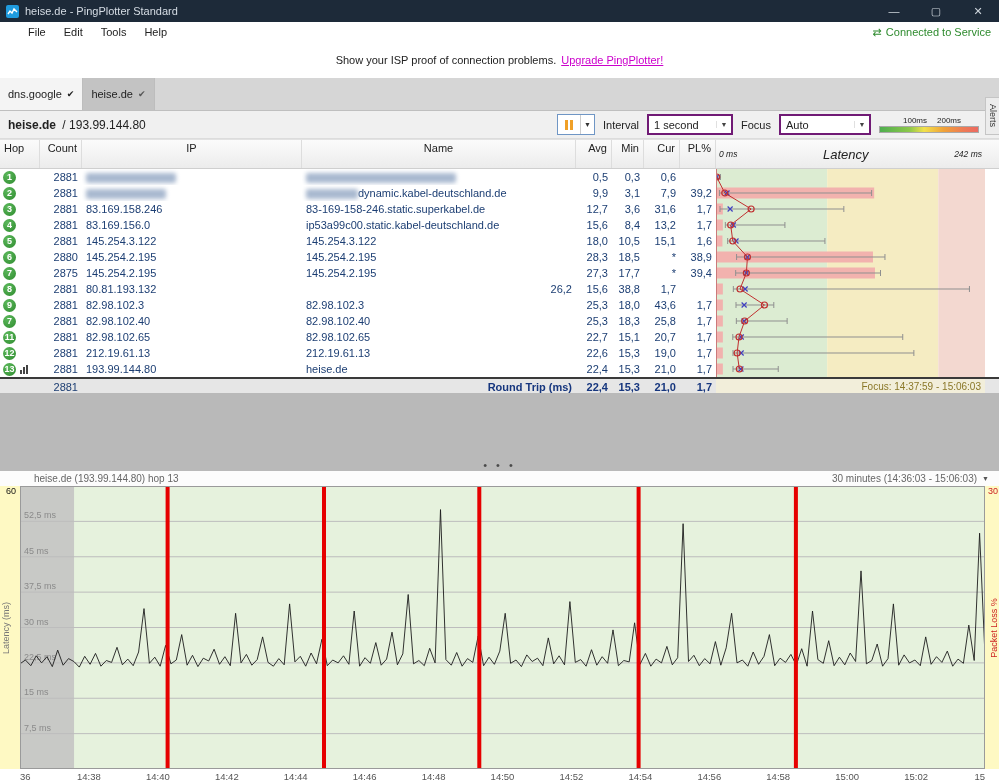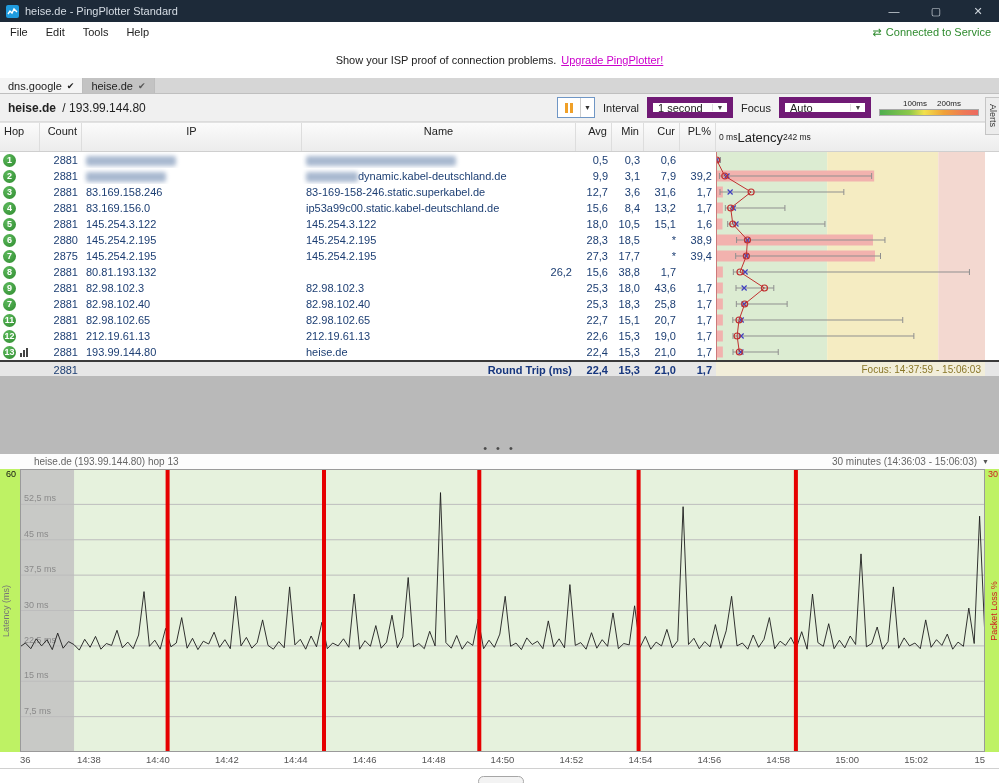--- a/index.html
+++ b/index.html
@@ -8,66 +8,66 @@
 
   
   .titlebar { height: 22px; background: #1d2a39; color: #d6dde5; display: flex; align-items: center; padding-left: 6px; }
   .title-icon { width: 13px; height: 13px; background: #1f9bdf; border-radius: 2px; margin-right: 6px; position: relative; flex: none; }
   .title-icon svg { position: absolute; inset: 0; }
   .title-text { font-size: 11px; }
   .win-controls { margin-left: auto; display: flex; height: 100%; }
   .win-btn { width: 42px; text-align: center; line-height: 22px; color: #cfd6dd; font-size: 11px; }
 
   
-  .menubar { height: 20px; display: flex; align-items: center; background: #fff; padding-left: 1px; }
+  .menubar { height: 20px; display: flex; align-items: center; background: #fff; padding-left: 19px; }
   .menu-item { padding: 0 9px; }
   .conn { margin-left: auto; color: #2e8b2e; padding-right: 8px; display: flex; gap: 4px; align-items: center; }
 
   
   .banner { height: 36px; display: flex; align-items: center; justify-content: center; gap: 5px; background: #fff; }
   .banner-link { color: #cc00cc; text-decoration: underline; }
 
   
-  .tabstrip { height: 16px; background: #d6d6d6; display: flex; align-items: stretch; border-bottom: 1px solid #bfbfbf; }
+  .tabstrip { height: 33px; background: #d6d6d6; display: flex; align-items: stretch; border-bottom: 1px solid #bfbfbf; }
   .tab { padding: 0 8px; display: flex; align-items: center; gap: 5px; background: #f4f4f4; border-right: 1px solid #bdbdbd; font-size: 11px; }
   .tab.active { background: #c3c3c3; }
   .tab .check { font-size: 9px; color: #222; }
   .tab.active .check { color: #555; }
 
   
   .targetbar { height: 28px; background: #f0f0f0; display: flex; align-items: center; padding: 0 20px 0 8px; border-bottom: 1px solid #dcdcdc; }
   .target-title { font-weight: bold; font-size: 12px; }
   .target-ip { font-size: 12px; margin-left: 3px; }
   .tb-right { margin-left: auto; display: flex; align-items: center; gap: 8px; }
   .pausebtn { display: flex; height: 21px; border: 1px solid #6f96c5; background: #fff; }
   .pause-ico { width: 22px; display: flex; align-items: center; justify-content: center; gap: 2px; }
   .pause-ico i { display: block; width: 3px; height: 10px; background: #f0a028; }
   .pause-arrow { width: 14px; border-left: 1px solid #ccc; display: flex; align-items: center; justify-content: center; font-size: 7px; color: #333; }
   .ctl-label { color: #222; }
-  .combo { height: 21px; border: 6px solid #701a75; background: #fff; display: flex; align-items: center; }
+  .combo { height: 21px; border: 2px solid #701a75; background: #fff; display: flex; align-items: center; }
   .combo .val { padding: 0 5px; flex: 1; }
   .combo .arr { width: 15px; text-align: center; font-size: 7px; color: #444; border-left: 1px solid #e0e0e0; }
   .combo.interval { width: 86px; } .combo.focus { width: 92px; }
   .legend { width: 100px; display: flex; flex-direction: column; justify-content: center; }
   .legend-labels { position: relative; height: 10px; font-size: 8px; color: #222; }
   .legend-labels .l1 { position: absolute; left: 24%; } .legend-labels .l2 { position: absolute; left: 58%; }
   .legend-bar { height: 7px; border: 1px solid #a8a8a8;
     background: linear-gradient(90deg,#4fae4f 0%,#8cc84a 30%,#f2e14c 45%,#f0a238 65%,#ee7b55 85%,#ec6a62 100%); }
 
   .alerts-tab { position: absolute; right: 0; top: 97px; width: 14px; height: 38px; background: #ececec;
     border: 1px solid #c5c5c5; border-right: none; writing-mode: vertical-rl; font-size: 9px; color: #333;
     display: flex; align-items: center; justify-content: center; z-index: 5; }
 
   
   .grid-cols { display: grid; grid-template-columns: 40px 42px 220px 274px 36px 32px 36px 36px 1fr; padding-right: 14px; }
   .thead { height: 30px; line-height: 17px; background: linear-gradient(#fbfbfb,#ececec);
     border-bottom: 1px solid #cfcfcf; border-top: 1px solid #e2e2e2; }
   .th { padding: 0 4px; border-right: 1px solid #dddddd; white-space: nowrap; overflow: hidden; }
   .t-right { text-align: right; } .t-center { text-align: center; }
-  .lat-head { display: flex; justify-content: flex-start; align-items: center; font-size: 8.5px; padding: 0 3px; border-right: none; }
+  .lat-head { display: flex; justify-content: space-between; align-items: center; font-size: 8.5px; padding: 0 3px; border-right: none; font-style: italic; }
   .lat-head .mid { font-size: 13px; }
 
   .rows { position: relative; }
   .row { height: 16px; line-height: 16px; color: #1c3e73; }
   .cell { padding: 0 4px; white-space: nowrap; overflow: hidden; }
   .hop-cell { display: flex; align-items: center; gap: 2px; padding-left: 3px; }
   .badge { width: 13px; height: 13px; border-radius: 50%; background: radial-gradient(circle at 35% 30%, #5cb85c, #2e8b2e);
     border: 1px solid #25702 5; color: #fff; font-size: 9px; font-weight: bold;
     display: flex; align-items: center; justify-content: center; flex: none; }
   .mini-chart { display: flex; align-items: flex-end; gap: 1px; height: 9px; margin-left: 2px; }
@@ -85,21 +85,21 @@
 
   .gray-fill { height: 78px; background: #b9b9b9; position: relative; }
   .splitter-dots { position: absolute; bottom: 0; left: 50%; transform: translateX(-50%);
     color: #4a4a4a; font-size: 11px; letter-spacing: 3px; }
 
   
   .lower-head { height: 15px; display: flex; align-items: center; padding: 0 10px 0 34px; color: #666; font-size: 10px; background: #fcfcfc; }
   .range { margin-left: auto; display: flex; gap: 5px; align-items: center; }
   .range .arr { font-size: 7px; color: #555; }
 
-  .chart-wrap { position: relative; height: 283px; background: #bef264; }
+  .chart-wrap { position: relative; height: 283px; background: #fef9c3; }
   .chart-svg { position: absolute; left: 20px; top: 0; width: 965px; height: 283px; }
   .ymax { position: absolute; left: 6px; top: 0; font-size: 9px; color: #111; }
   .y2max { position: absolute; right: 1px; top: 0; font-size: 9px; color: #cc2222; }
   .ylab-left { position: absolute; left: 1px; top: 50%; transform: translateY(-50%) rotate(180deg);
     writing-mode: vertical-rl; color: #777; font-size: 9px; }
   .ylab-right { position: absolute; right: 0; top: 50%; transform: translateY(-50%) rotate(180deg);
     writing-mode: vertical-rl; color: #cc2222; font-size: 9px; }
 
   .xaxis { position: relative; height: 16px; margin-left: 20px; width: 965px; color: #555; font-size: 9.5px; }
   .xaxis span { position: absolute; top: 2px; transform: translateX(-50%); white-space: nowrap; }

